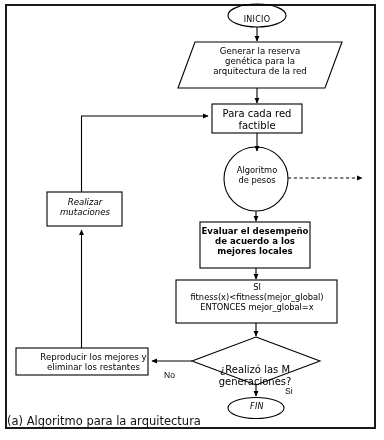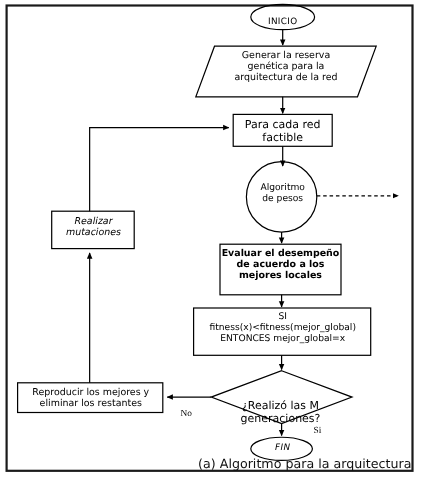--- a/index.html
+++ b/index.html
@@ -41,42 +41,42 @@
     text-align: center;
     color: #000000;
     font-family: "DejaVu Sans", sans-serif;
     line-height: 1.18;
     white-space: pre-line;
     pointer-events: none;
   }
   .edge-label {
     position: absolute;
     color: #000000;
-    font-family: Liberation Serif, serif;
+    font-family: Liberation Sans, sans-serif;
     font-size: 8.5px;
   }
   #caption {
     position: absolute;
     left: 7px;
     top: 414px;
     width: 367px;
-    text-align: right;
+    text-align: left;
     font-family: "DejaVu Sans", sans-serif;
     font-size: 11.5px;
     color: #111111;
   }
   
   .t-inicio   { left: 228px; top: 15px;   width: 58px; font-size: 8px; letter-spacing: .3px; }
   .t-generar  { left: 192px; top: 46px;  width: 136px; font-size: 8.6px; }
   .t-paracada { left: 213px; top: 108px; width: 88px; font-size: 10px; }
   .t-algoritmo{ left: 228px; top: 166px; width: 58px; font-size: 8.3px; }
   .t-evaluar  { left: 200px; top: 226px; width: 110px; font-size: 8.6px; font-weight: bold; }
   .t-si       { left: 177px; top: 283px; width: 160px; font-size: 8.3px; }
   .t-realizo  { left: 205px; top: 364px; width: 100px; font-size: 10px; }
-  .t-reprod   { left: 18px;  top: 352px; width: 129px; font-size: 8.6px; }
+  .t-reprod   { left: 18px;  top: 352px; width: 129px; font-size: 8.6px; padding-left: 11px; }
   .t-realizar { left: 48px;  top: 197px; width: 74px; font-size: 8.6px; font-style: italic; }
   .t-fin      { left: 231px; top: 402px; width: 52px; font-size: 8px; letter-spacing: .3px; font-style: italic; }
   .l-no { left: 164px; top: 370px; }
   .l-si { left: 285px; top: 386px; }
 </style>
 </head>
 <body>
 
 <div id="figure">
 

